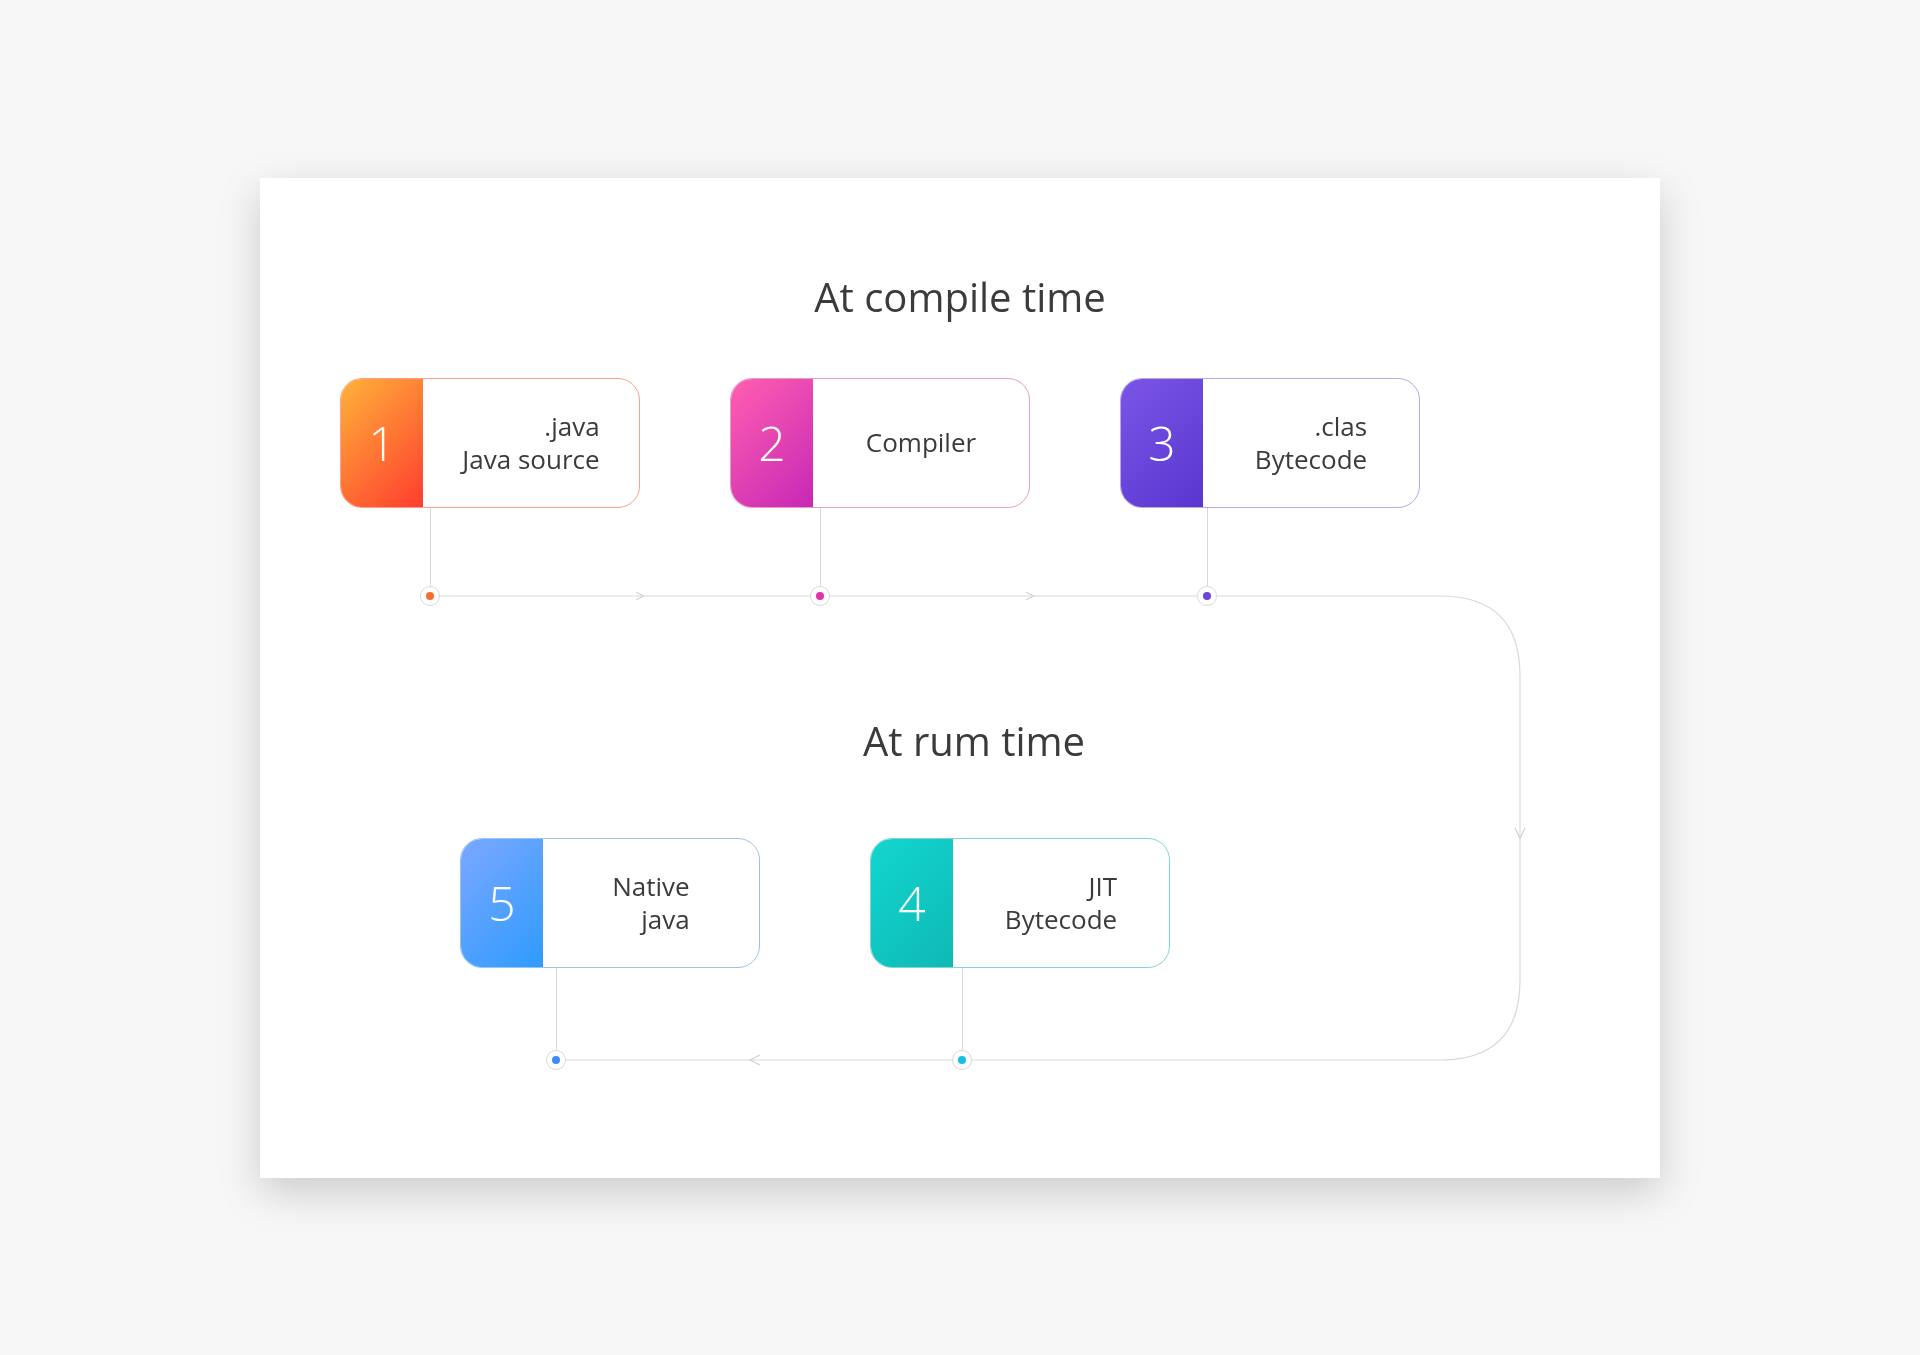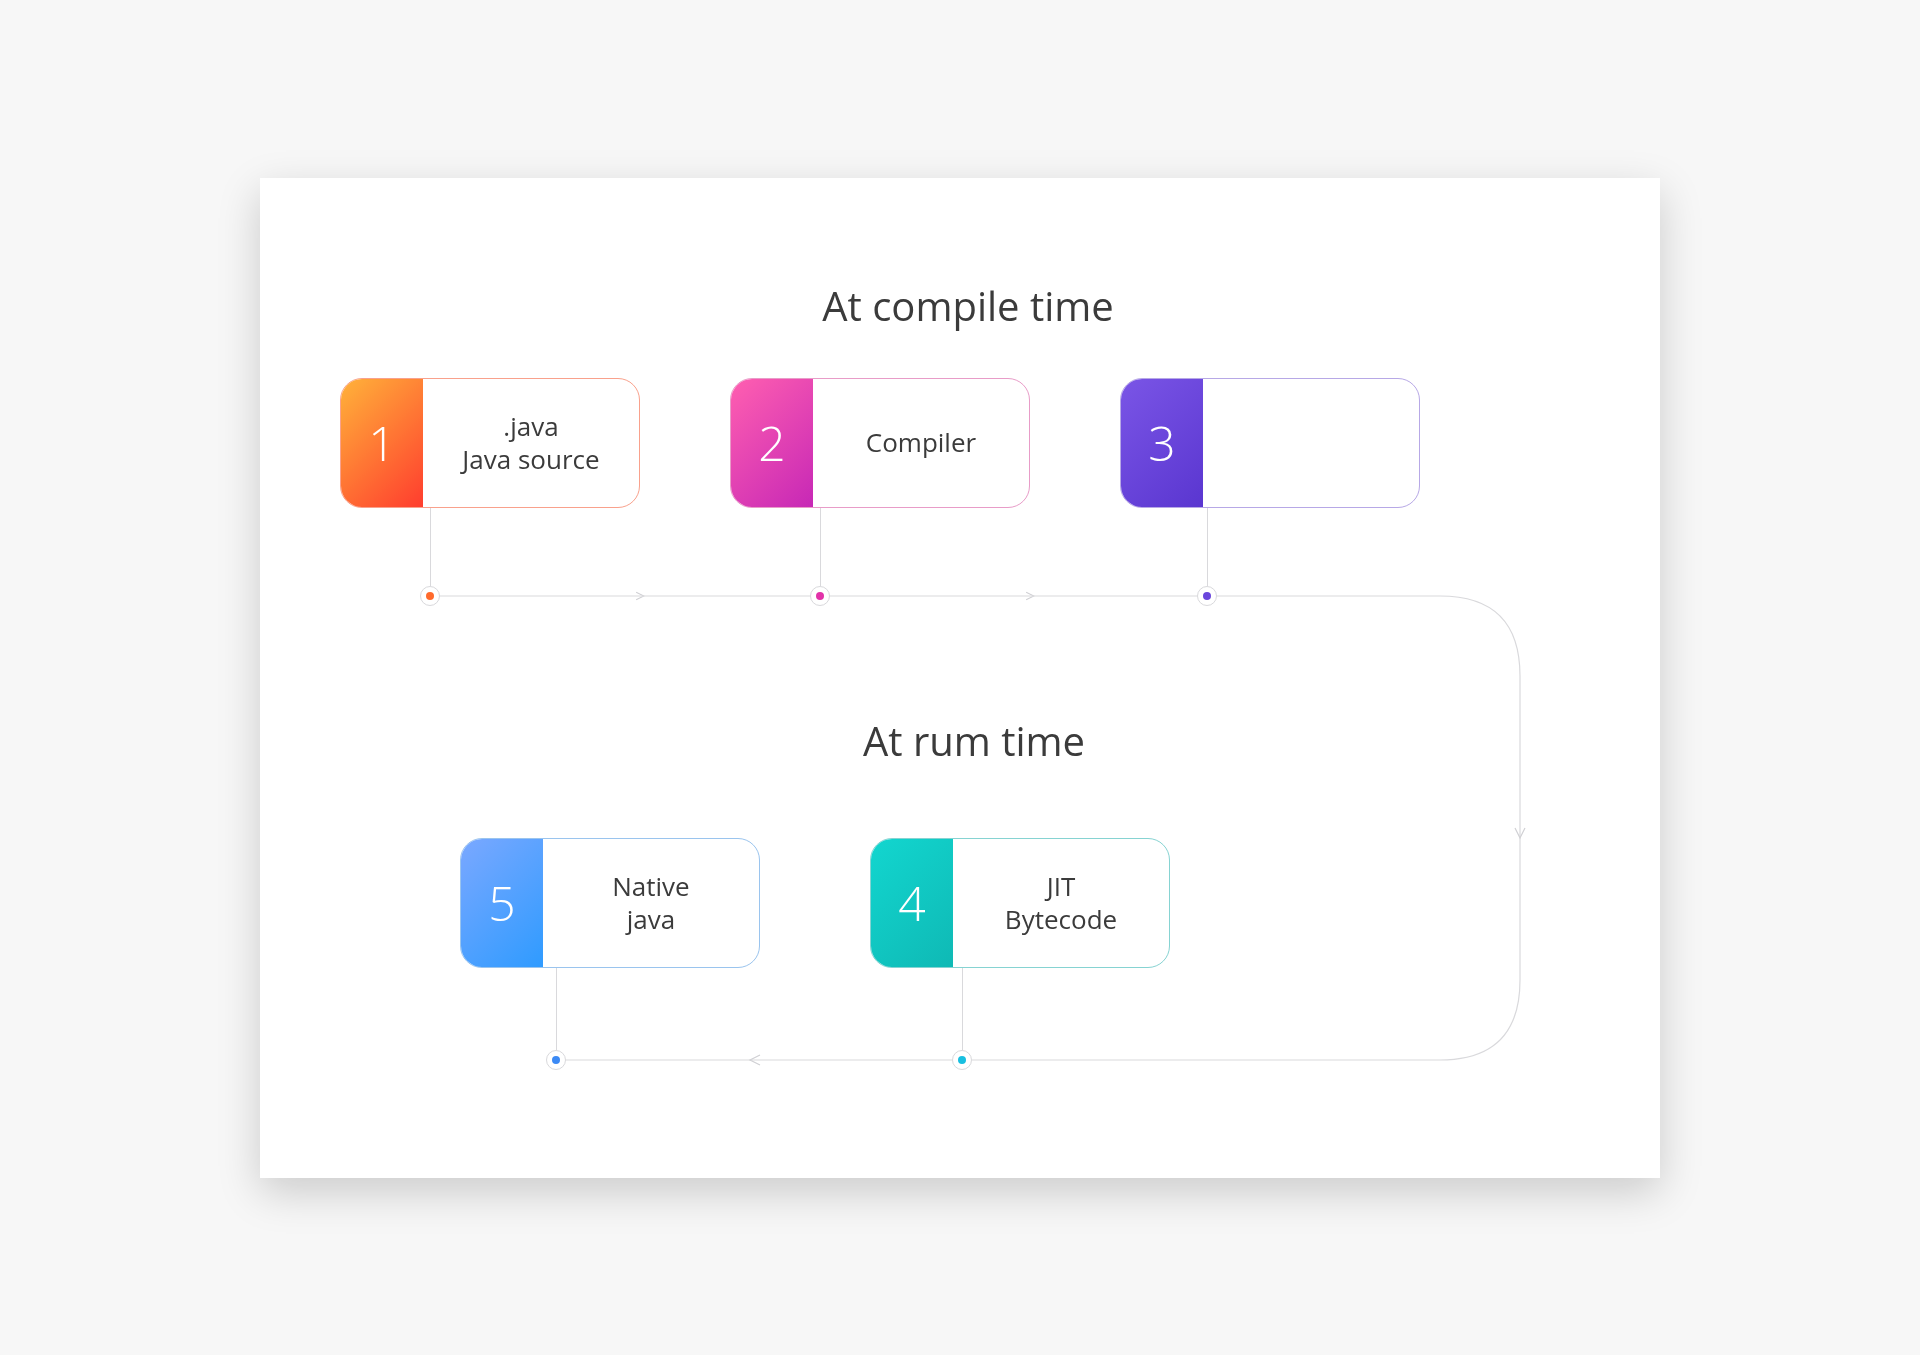--- a/index.html
+++ b/index.html
@@ -45,21 +45,21 @@
     justify-content: center;
     color: #ffffff;
     font-size: 48px;
     font-weight: 300;
   }
   .card-body {
     flex: 1;
     display: flex;
     align-items: center;
     justify-content: center;
-    text-align: center;
+    text-align: right;
     padding: 0 12px;
   }
   .card-text {
     color: #3b3b3b;
     font-size: 26px;
     line-height: 1.25;
     font-weight: 400;
     white-space: pre-line;
   }
   .stem {
@@ -83,21 +83,21 @@
     height: 8px;
     border-radius: 50%;
   }
   svg.flow { position: absolute; top: 0; left: 0; pointer-events: none; }
 </style>
 </head>
 <body>
 
 <div class="canvas">
 
-  <div class="section-title" style="top:100px;margin-left:8px;">At compile time</div>
+  <div class="section-title" style="top:91px;">At compile time</div>
   <div class="section-title" style="top:535px;padding-left:28px;">At rum time</div>
 
   <svg class="flow" width="1400" height="1000">
     <defs>
       <marker id="arrowR" viewBox="0 0 10 10" refX="5" refY="5" markerWidth="8" markerHeight="8" orient="auto">
         <path d="M1,1 L9,5 L1,9" fill="none" stroke="#d0d0d4" stroke-width="1.2"></path>
       </marker>
       <marker id="arrowL" viewBox="0 0 10 10" refX="5" refY="5" markerWidth="8" markerHeight="8" orient="auto">
         <path d="M9,1 L1,5 L9,9" fill="none" stroke="#d0d0d4" stroke-width="1.2"></path>
       </marker>
@@ -128,20 +128,24 @@
 
   <div class="card" style="left:470px; top:200px; border-color:#e89cc8;">
     <div class="badge" style="background:linear-gradient(135deg,#ff5fb0,#c728b6);">2</div>
     <div class="card-body">
       <div class="card-text">Compiler</div>
     </div>
   </div>
 
   <div class="card" style="left:860px; top:200px; border-color:#b7a8e6;">
     <div class="badge" style="background:linear-gradient(135deg,#7a55e6,#5a36d0);">3</div>
+    <div class="card-body">
+      <div class="card-text">.clas
+Bytecode</div>
+    </div>
   </div>
 
   <div class="card" style="left:200px; top:660px; border-color:#9ac4ee;">
     <div class="badge" style="background:linear-gradient(135deg,#7aa8ff,#2f9bff);">5</div>
     <div class="card-body">
       <div class="card-text">Native
 java</div>
     </div>
   </div>
 

